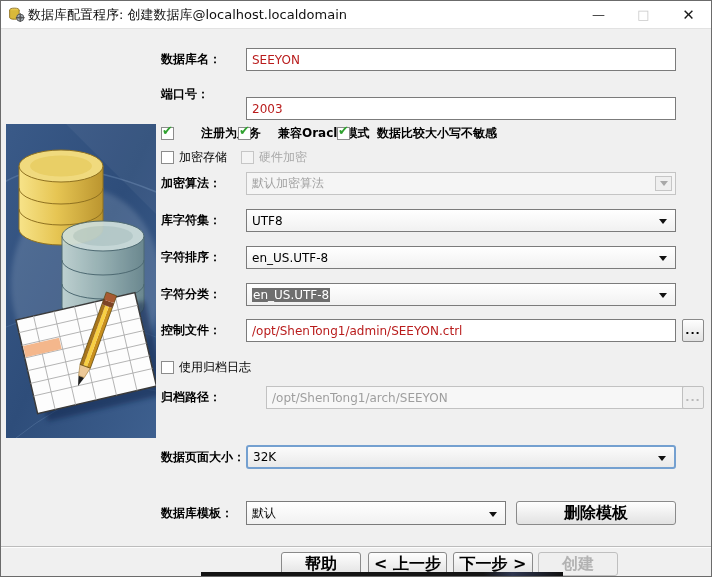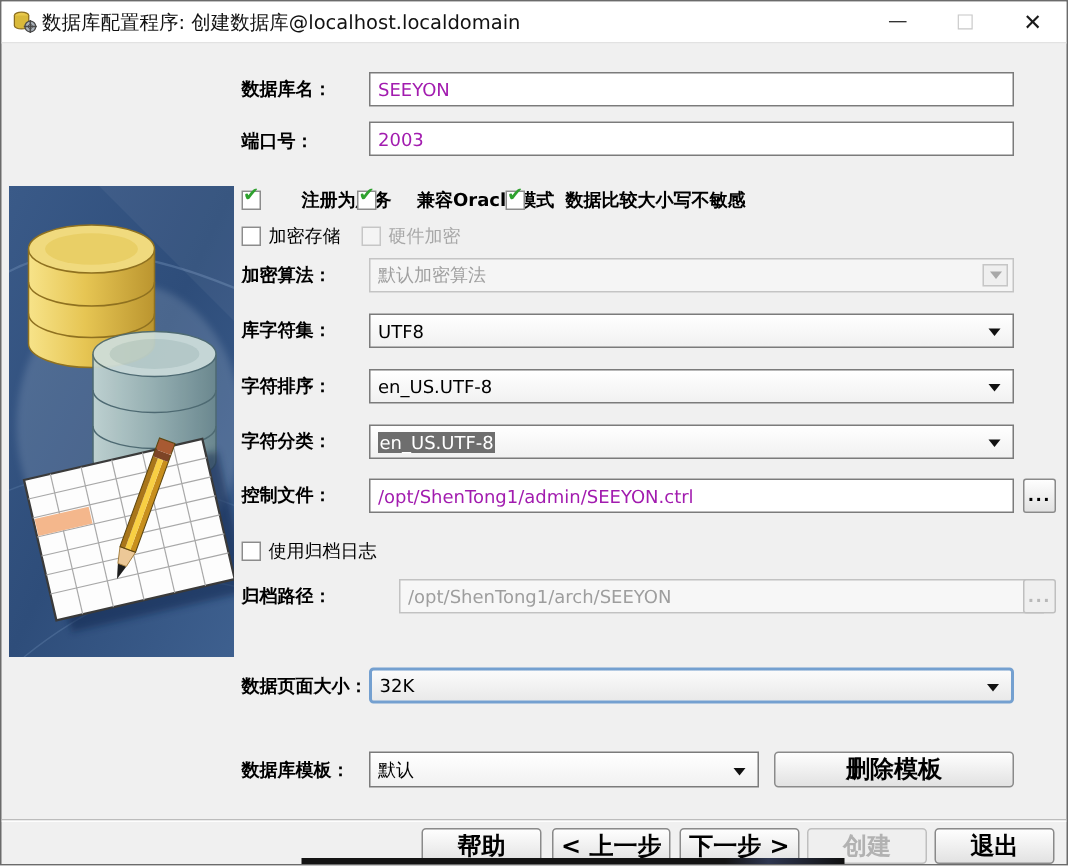--- a/index.html
+++ b/index.html
@@ -18,21 +18,21 @@
   .win-btn{width:45px;height:100%;display:flex;align-items:center;justify-content:center;
     font-size:13px;color:#333;}
   .win-btn.max{color:#c9c9c9;}
   .win-btn.close{font-size:15px;color:#1a1a1a;}
   
   .side-image{position:absolute;left:5px;top:123px;width:150px;height:314px;}
   
   .row-label{position:absolute;left:160px;font-size:12px;font-weight:bold;color:#000;
     white-space:nowrap;line-height:15px;}
   .text-input{position:absolute;left:245px;width:430px;height:23px;background:#fff;
-    border:1px solid #7b7b7b;font-size:12px;color:#a21caf;display:flex;align-items:center;
+    border:1px solid #7b7b7b;font-size:12px;color:#b91c1c;display:flex;align-items:center;
     padding:0 5px;white-space:nowrap;overflow:hidden;}
   .text-input.disabled{background:#f7f7f7;border-color:#c2c2c2;color:#9e9e9e;margin-left:20px;}
   .combo{position:absolute;left:245px;width:430px;height:23px;
     background:linear-gradient(#ffffff,#f1f1f1);border:1px solid #7b7b7b;
     font-size:12px;color:#000;display:flex;align-items:center;padding:0 22px 0 5px;
     white-space:nowrap;overflow:hidden;}
   .combo .arrow{position:absolute;right:8px;top:9px;width:0;height:0;
     border-left:4px solid transparent;border-right:4px solid transparent;
     border-top:5px solid #111;}
   .combo.disabled{background:#f5f5f5;border-color:#c4c4c4;color:#a0a0a0;}
@@ -165,21 +165,21 @@
       <rect x="-5.5" y="21" width="11" height="77" fill="none" stroke="#5f470f" stroke-width="0.7"></rect>
     </g>
   </svg>
 
   <div class="row-label" style="top:51px">数据库名：</div>
   <div class="text-input" style="top:47px">
     <span>SEEYON</span>
   </div>
 
   <div class="row-label" style="top:86px">端口号：</div>
-  <div class="text-input" style="top:80px">
+  <div class="text-input" style="top:96px">
     <span>2003</span>
   </div>
 
   <div class="cb checked" style="top:124px;left:160px">
     <span class="box">
         <span class="tick">✔</span>
       </span>
     <span class="lbl">注册为服务</span>
   </div>
   <div class="cb checked" style="top:124px;left:237px">
@@ -258,16 +258,15 @@
     <span>默认</span>
     <span class="arrow" style="top:10px"></span>
   </div>
   <div class="btn" style="top:500px;left:515px;width:160px">删除模板</div>
 
   <div class="separator"></div>
   <div class="btn" style="top:551px;left:280px;width:80px">帮助</div>
   <div class="btn" style="top:551px;left:452px;width:80px">下一步 &gt;</div>
   <div class="btn" style="top:551px;left:367px;width:79px">&lt; 上一步</div>
   <div class="btn disabled" style="top:551px;left:537px;width:80px">创建</div>
-  <div class="btn" style="top:551px;left:622px;width:80px">退出</div>
 
   <div class="taskbar-sliver"></div>
 </div>
 
 </body></html>

